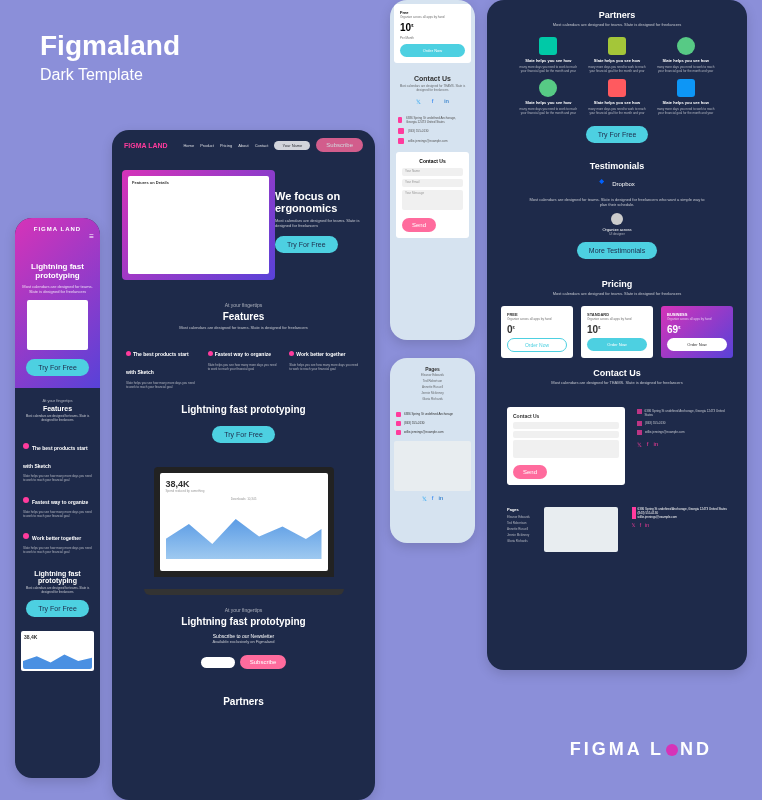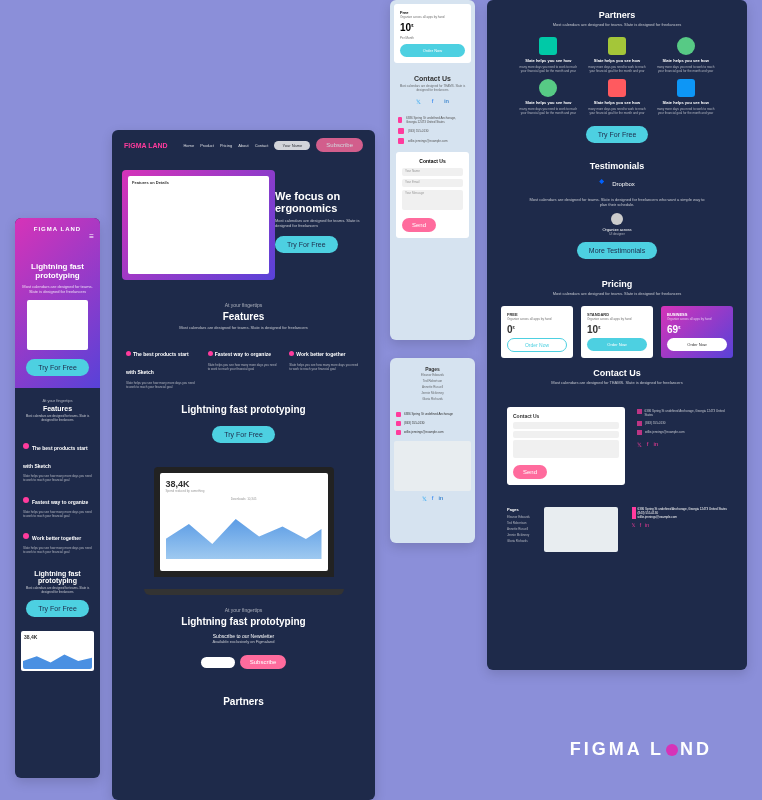--- a/index.html
+++ b/index.html
@@ -1,20 +1,20 @@
 <!DOCTYPE html>
 <html><head>
 <meta charset="utf-8">
 <style>
 *{margin:0;padding:0;box-sizing:border-box;font-family:-apple-system,BlinkMacSystemFont,sans-serif}
 body{background:#8b8fd9;width:762px;height:800px;position:relative;overflow:hidden}
 .title-area{position:absolute;left:40px;top:30px;color:#fff}
 .title-area h1{font-size:28px;font-weight:700}
 .title-area h2{font-size:16px;font-weight:400;margin-top:4px}
-.card{position:absolute;border-radius:6px;overflow:hidden;box-shadow:0 4px 12px rgba(0,0,0,0.15)}
+.card{position:absolute;border-radius:17px;overflow:hidden;box-shadow:0 4px 12px rgba(0,0,0,0.15)}
 .dark{background:#1e2a4a;color:#fff}
 .btn{display:inline-block;padding:4px 10px;border-radius:12px;font-size:6px;cursor:pointer}
 .btn-pink{background:#ff6b9d;color:#fff}
 .btn-cyan{background:#4dd0e1;color:#1e2a4a;padding:5px 12px;font-size:7px}
 .btn-outline{border:1px solid #4dd0e1;color:#4dd0e1;padding:3px 8px;font-size:5px}
 
 
 .c1{left:15px;top:218px;width:85px;height:560px}
 .c1 .hero{background:linear-gradient(135deg,#d633b8,#5842d8);padding:8px 6px 12px;text-align:center}
 .c1 .logo{font-size:6px;font-weight:700;letter-spacing:1px}
@@ -126,20 +126,22 @@
 .c5 .fmap{flex:1;height:45px;background:#e8edf0;border-radius:2px}
 
 
 .blogo{position:absolute;right:50px;bottom:40px;color:#fff;font-size:18px;font-weight:700;letter-spacing:3px}
 .blogo .o{display:inline-block;width:12px;height:12px;background:#d633b8;border-radius:50%;vertical-align:middle;margin:0 2px}
 </style>
 </head>
 <body>
 
 <div class="title-area">
+  <h1>Figmaland</h1>
+  <h2>Dark Template</h2>
 </div>
 
 <div class="card dark c1">
   <div class="hero">
     <div class="logo">FIGMA LAND</div>
     <span style="float:right;font-size:8px">≡</span>
     <h3>Lightning fast prototyping</h3>
     <p>Most calendars are designed for teams. Slate is designed for freelancers</p>
     <div class="dash"></div>
     <span class="btn btn-cyan">Try For Free</span>

